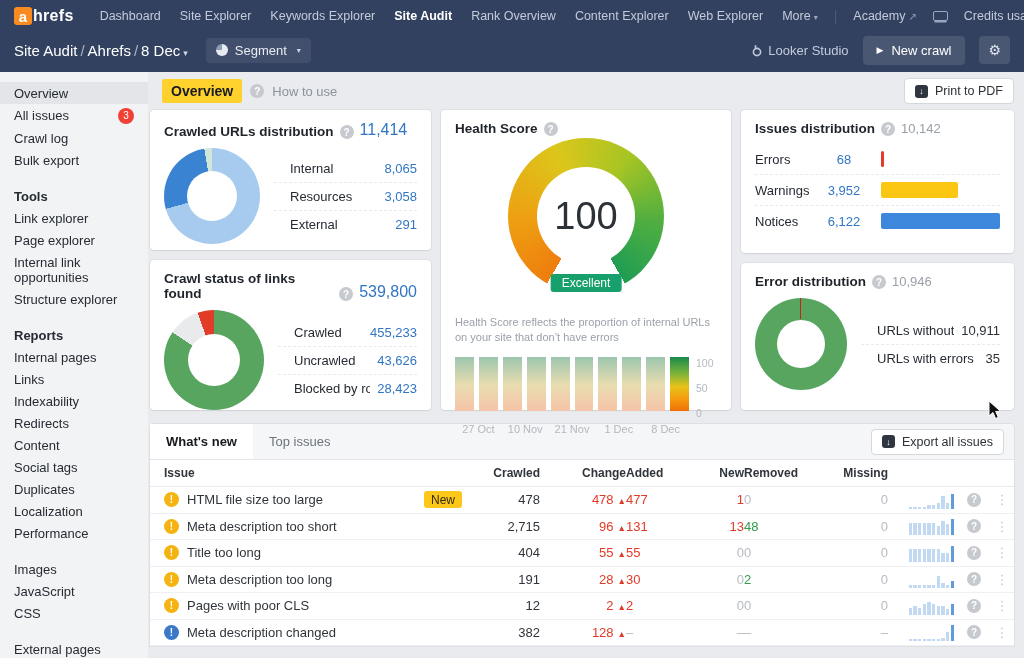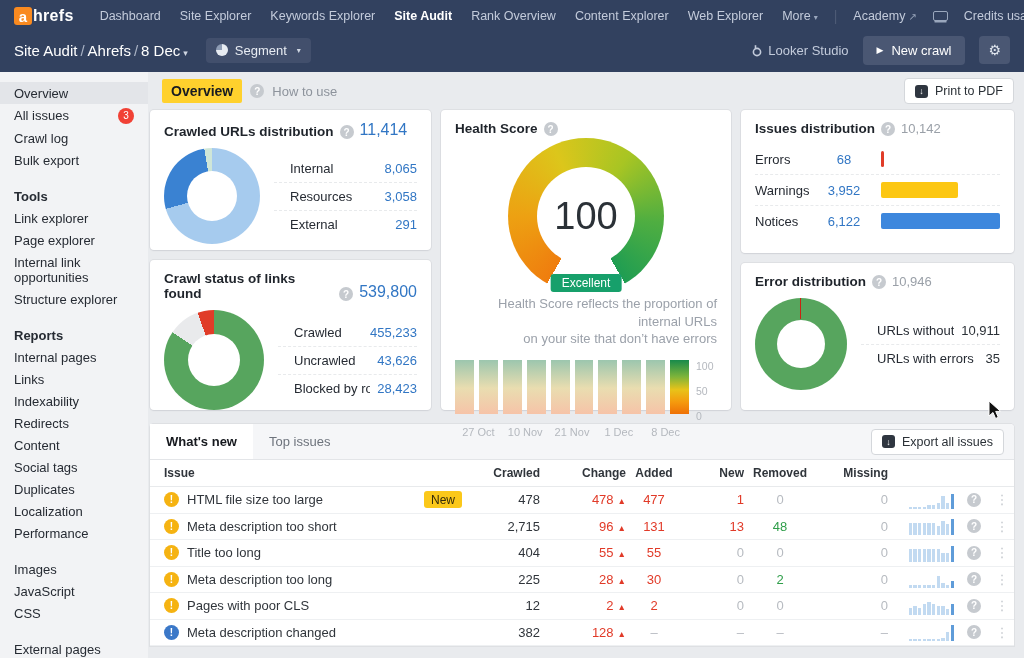--- a/index.html
+++ b/index.html
@@ -65,21 +65,21 @@
   .lg-label{flex:1;color:#262b33;white-space:nowrap;overflow:hidden}
   .lg-val{color:#3176c4}
   .lg-val.dark{color:#2b3137}
   
   .gauge-wrap{display:flex;justify-content:center;margin-top:2px}
   .gauge{width:156px;height:156px;border-radius:50%;position:relative;
     background:conic-gradient(from 210deg,#ef7d0e 0deg,#eda112 60deg,#dcc61b 125deg,#a8c523 185deg,#4fae41 245deg,#1f9d52 300deg,transparent 300deg 360deg)}
   .gauge::before{content:"";position:absolute;inset:29px;background:#fff;border-radius:50%}
   .score{position:absolute;inset:0;display:flex;align-items:center;justify-content:center;font-size:38px;color:#2b3137}
   .hs-badge{position:absolute;left:50%;transform:translateX(-50%);bottom:2px;background:#17a06b;color:#fff;font-size:12px;padding:2px 11px;border-radius:3px}
-  .hs-desc{margin-top:1px;text-align:right;color:#9ba1aa;font-size:13px;line-height:1.35}
+  .hs-desc{margin-top:21px;text-align:left;color:#9ba1aa;font-size:11px;line-height:1.35}
   .hist{margin-top:12px;display:flex}
   .hist-bars{flex:1;display:flex;align-items:flex-end;gap:5px;height:54px}
   .hist-bars i{flex:1;background:linear-gradient(180deg,#9cc6ae,#e9ddb0 52%,#f6c3a8)}
   .hist-bars i.vivid{background:linear-gradient(180deg,#188a4b,#7ab33b 30%,#e8c319 55%,#f59a0d 78%,#ef7006)}
   .hist-axis{width:28px;display:flex;flex-direction:column;justify-content:space-between;height:62px;font-size:10.5px;color:#b4b8be;padding-left:7px}
   .hist-x{display:flex;margin-top:4px;font-size:11px;color:#b4b8be}
   .hist-x span{flex:1;text-align:center}
   .hist-x .sp{flex:none;width:28px}
   
   .iss-row{display:flex;align-items:center;padding:7px 0;border-bottom:1px dashed #e8eaec;font-size:13px}
@@ -92,23 +92,23 @@
   .panel{margin-top:14px;background:#fff;border-radius:4px 4px 0 0;box-shadow:0 0 0 1px rgba(15,25,40,.05)}
   .tabs{display:flex;align-items:center;background:#f5f6f8;border-bottom:1px solid #e3e5e8;border-radius:4px 4px 0 0}
   .tab{padding:10px 16px;font-size:13px;color:#6d737c;cursor:pointer}
   .tab.active{background:#fff;color:#16191e;font-weight:bold}
   .export{margin:0 10px 0 auto;background:#fff;border:1px solid #d4d7db;border-radius:4px;font-size:12.5px;color:#2b3137;padding:5px 10px;display:flex;align-items:center;gap:7px;cursor:pointer}
   .thead{display:flex;align-items:center;height:27px;font-size:12px;font-weight:bold;color:#30353b;border-bottom:1px solid #e8eaec}
   .trow{display:flex;align-items:center;height:26.5px;border-bottom:1px solid #eef0f2;font-size:13px;color:#30353b}
   .col-issue{flex:1;display:flex;align-items:center;gap:8px;padding-left:14px;min-width:0}
   .col-crawled{width:72px;text-align:right;flex:none}
   .col-change{width:86px;text-align:right;flex:none}
-  .col-added{width:56px;text-align:center;flex:none}
+  .col-added{width:56px;text-align:left;flex:none}
   .col-new{width:62px;text-align:right;flex:none}
-  .col-removed{width:72px;text-align:center;flex:none}
+  .col-removed{width:72px;text-align:left;flex:none}
   .col-missing{width:72px;text-align:right;flex:none}
   .col-spark{width:70px;flex:none;display:flex;justify-content:flex-end;padding-right:4px}
   .col-help{width:32px;flex:none;display:flex;justify-content:center}
   .col-kebab{width:24px;flex:none;text-align:center;color:#c3c7cc;font-size:13px;cursor:pointer}
   .r-ico{width:15px;height:15px;border-radius:50%;color:#fff;font-size:10px;font-weight:bold;display:inline-flex;align-items:center;justify-content:center;flex:none}
   .r-ico.warn{background:#f5b312}
   .r-ico.info{background:#3b78c8}
   .new-badge{margin-left:auto;margin-right:6px;background:#fbc81a;color:#32290a;font-size:12px;padding:1.5px 7px;border-radius:3px}
   .new-badge:empty{display:none}
   .chg{color:#e13a28}
@@ -595,21 +595,21 @@
             </span>
             <span class="col-kebab">⋮</span>
           </div>
 
           <div class="trow">
             <span class="col-issue">
               <span class="r-ico warn">!</span>
               <span>Meta description too long</span>
 
             </span>
-            <span class="col-crawled">225</span>
+            <span class="col-crawled">191</span>
             <span class="col-change"><span class="chg">28</span><span class="tri">▲</span></span>
             <span class="col-added t-red">30</span>
             <span class="col-new t-gray">0</span>
             <span class="col-removed t-green">2</span>
             <span class="col-missing t-gray">0</span>
             <span class="col-spark">
               <span class="spark">
                 <i style="height: 20%;"></i>
                 <i style="height: 20%;"></i>
                 <i style="height: 20%;"></i>

